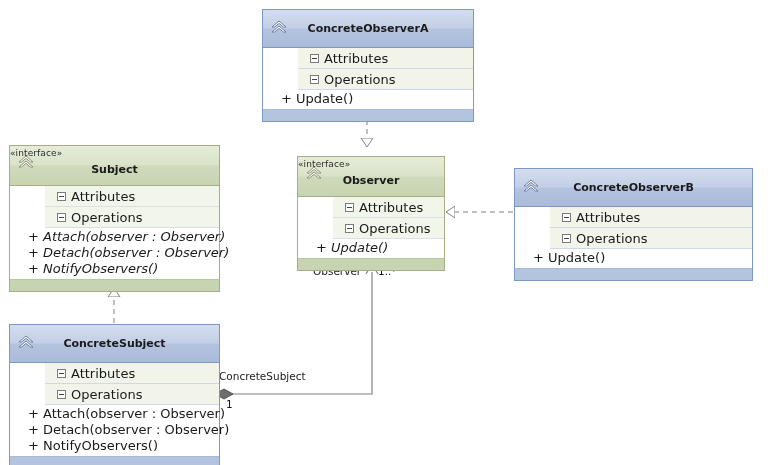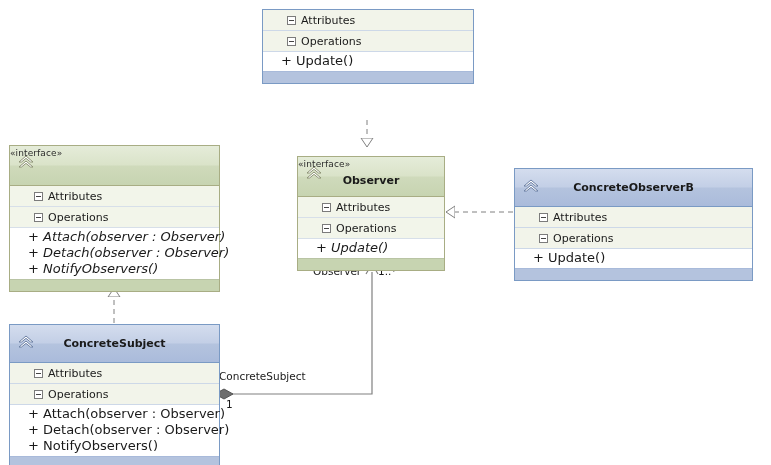--- a/index.html
+++ b/index.html
@@ -25,22 +25,22 @@
   .iface .chev{top:7px;}
 
   .stereo{position:absolute;left:0;right:0;top:2px;text-align:left;
           font-size:9px;color:#2b2b2b;letter-spacing:.1px;}
   .ttl{position:absolute;left:0;right:0;text-align:center;
        font-size:11px;font-weight:bold;color:#1a1a1a;}
   .hdr .ttl{top:12px;}
   .iface .hdr .ttl{top:17px;}
 
   .comp{position:relative;box-sizing:border-box;height:21px;line-height:21px;
-        padding-left:24px;font-size:11px;color:#1a1a1a;
-        background:#f2f5ea;border-bottom:1px solid #d7dfe9;}
+        padding-left:12px;font-size:13px;color:#1a1a1a;
+        background:#f2f5ea;border-bottom:1px solid #d7dfe9;margin-left:35px;}
   .uml:not(.iface) .comp{background:#f2f4ea;border-bottom:1px solid #cdd8e8;}
   .exp{display:inline-block;width:9px;height:9px;box-sizing:border-box;
        border:1px solid #7b7b7b;background:#fff;position:relative;
        vertical-align:middle;margin-right:5px;top:-1px;}
   .exp:after{content:"";position:absolute;left:1px;right:1px;top:3px;height:1px;background:#444;}
 
   .body{background:#fff;padding:1px 0 2px 0;}
   .mem{font-size:13px;color:#1a1a1a;padding-left:18px;line-height:16px;white-space:nowrap;}
   .iface .mem{font-style:italic;}
 
@@ -92,39 +92,47 @@
       <path d="M215,394 L224,389 L233,394 L224,399 Z" fill="#6e6e6e" stroke="#555555" stroke-width="1"></path>
     </g>
   </svg>
 
   <div class="lbl" style="left:313px;top:265px;">Observer</div>
   <div class="lbl" style="left:378px;top:265px;">1..*</div>
   <div class="lbl" style="left:219px;top:370px;">ConcreteSubject</div>
   <div class="lbl" style="left:226px;top:398px;">1</div>
 
   <div class="uml" style="left:262px;top:9px;width:212px;">
+    <div class="hdr">
+      <svg class="chev" viewBox="0 0 18 18">
+        <path d="M9 3 L16 9 L13.5 9 L9 5.4 L4.5 9 L2 9 Z" fill="#ffffff" stroke="#6b7fa3" stroke-width="1"></path>
+        <path d="M9 8 L16 14 L13.5 14 L9 10.4 L4.5 14 L2 14 Z" fill="#ffffff" stroke="#6b7fa3" stroke-width="1"></path>
+      </svg>
+      <div class="ttl">ConcreteObserverA</div>
+    </div>
     <div class="comp">
       <span class="exp"></span><span>Attributes</span>
     </div>
     <div class="comp">
       <span class="exp"></span><span>Operations</span>
     </div>
     <div class="body">
       <div class="mem">+ Update()</div>
     </div>
     <div class="foot"></div>
   </div>
 
   <div class="uml iface" style="left:9px;top:145px;width:211px;">
     <div class="hdr">
       <svg class="chev" viewBox="0 0 18 18">
         <path d="M9 3 L16 9 L13.5 9 L9 5.4 L4.5 9 L2 9 Z" fill="#ffffff" stroke="#8d9275" stroke-width="1"></path>
         <path d="M9 8 L16 14 L13.5 14 L9 10.4 L4.5 14 L2 14 Z" fill="#ffffff" stroke="#8d9275" stroke-width="1"></path>
       </svg>
       <div class="stereo">«interface»</div>
+      <div class="ttl">Subject</div>
     </div>
     <div class="comp">
       <span class="exp"></span><span>Attributes</span>
     </div>
     <div class="comp">
       <span class="exp"></span><span>Operations</span>
     </div>
     <div class="body">
       <div class="mem">+ Attach(observer : Observer)</div>
       <div class="mem">+ Detach(observer : Observer)</div>

